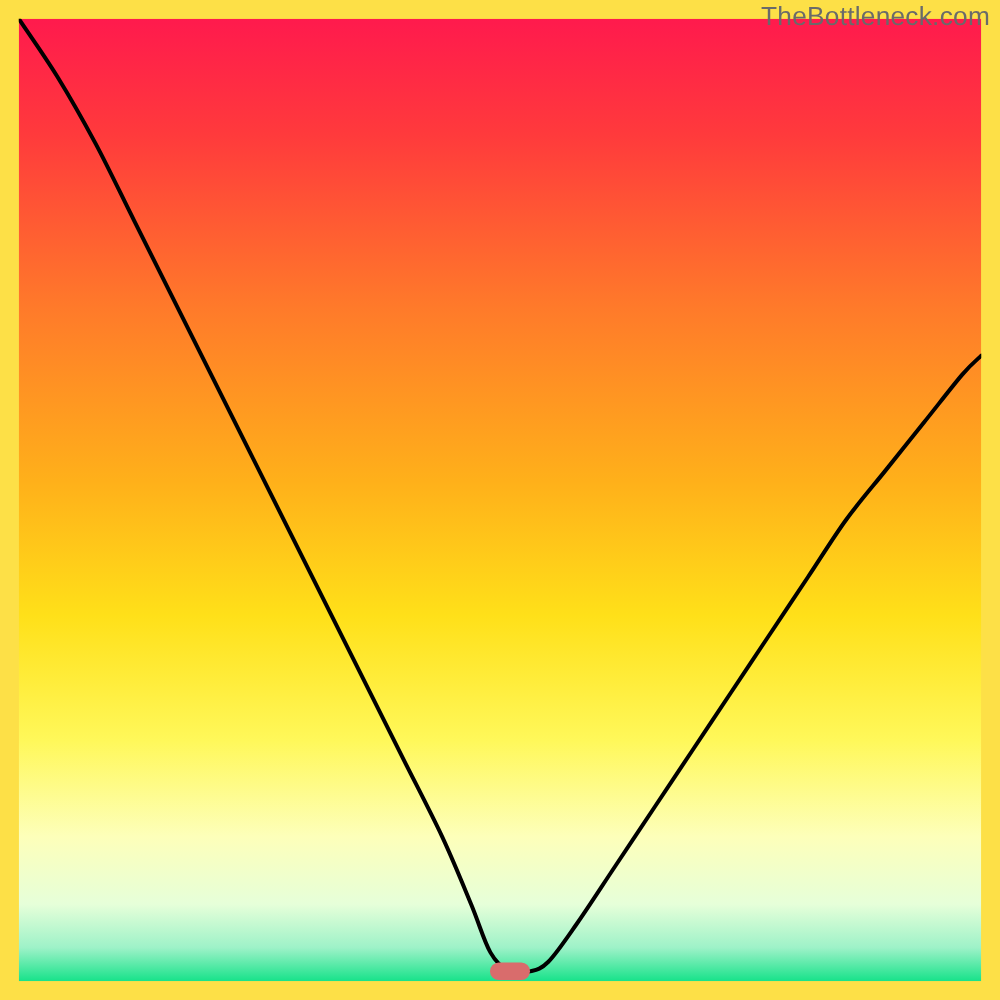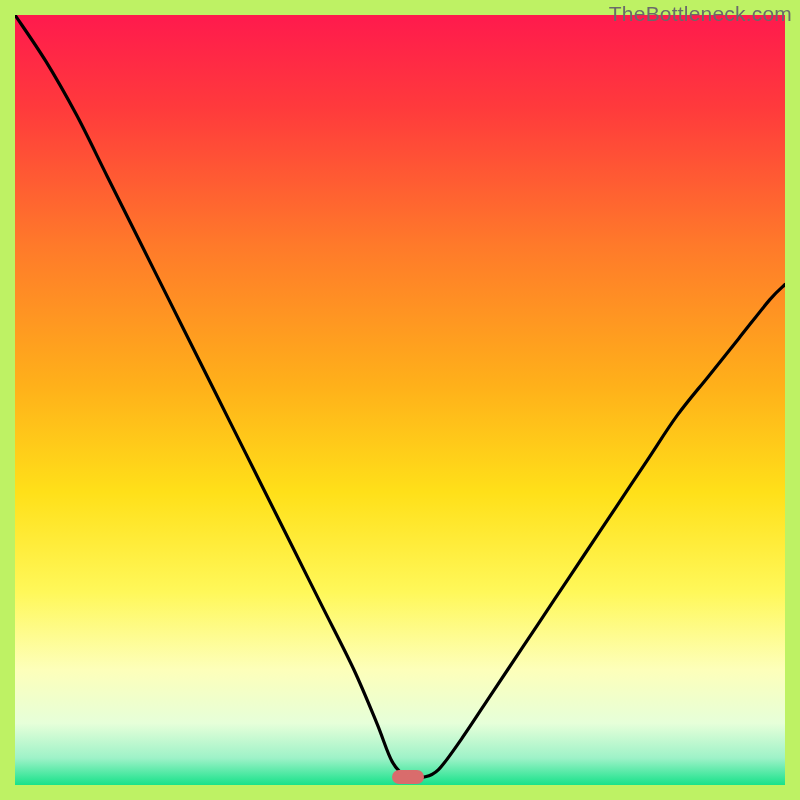--- a/index.html
+++ b/index.html
@@ -8,21 +8,21 @@
     width: 800px;
     height: 800px;
     background: #000;
     overflow: hidden;
     font-family: Arial, Helvetica, sans-serif;
   }
   .frame {
     position: relative;
     width: 800px;
     height: 800px;
-    background: #bef264;
+    background: #fde047;
   }
   .watermark {
     position: absolute;
     top: 2px;
     right: 8px;
     z-index: 50;
     color: #6a6a6a;
     font-size: 21px;
     font-weight: 400;
     letter-spacing: 0.2px;

